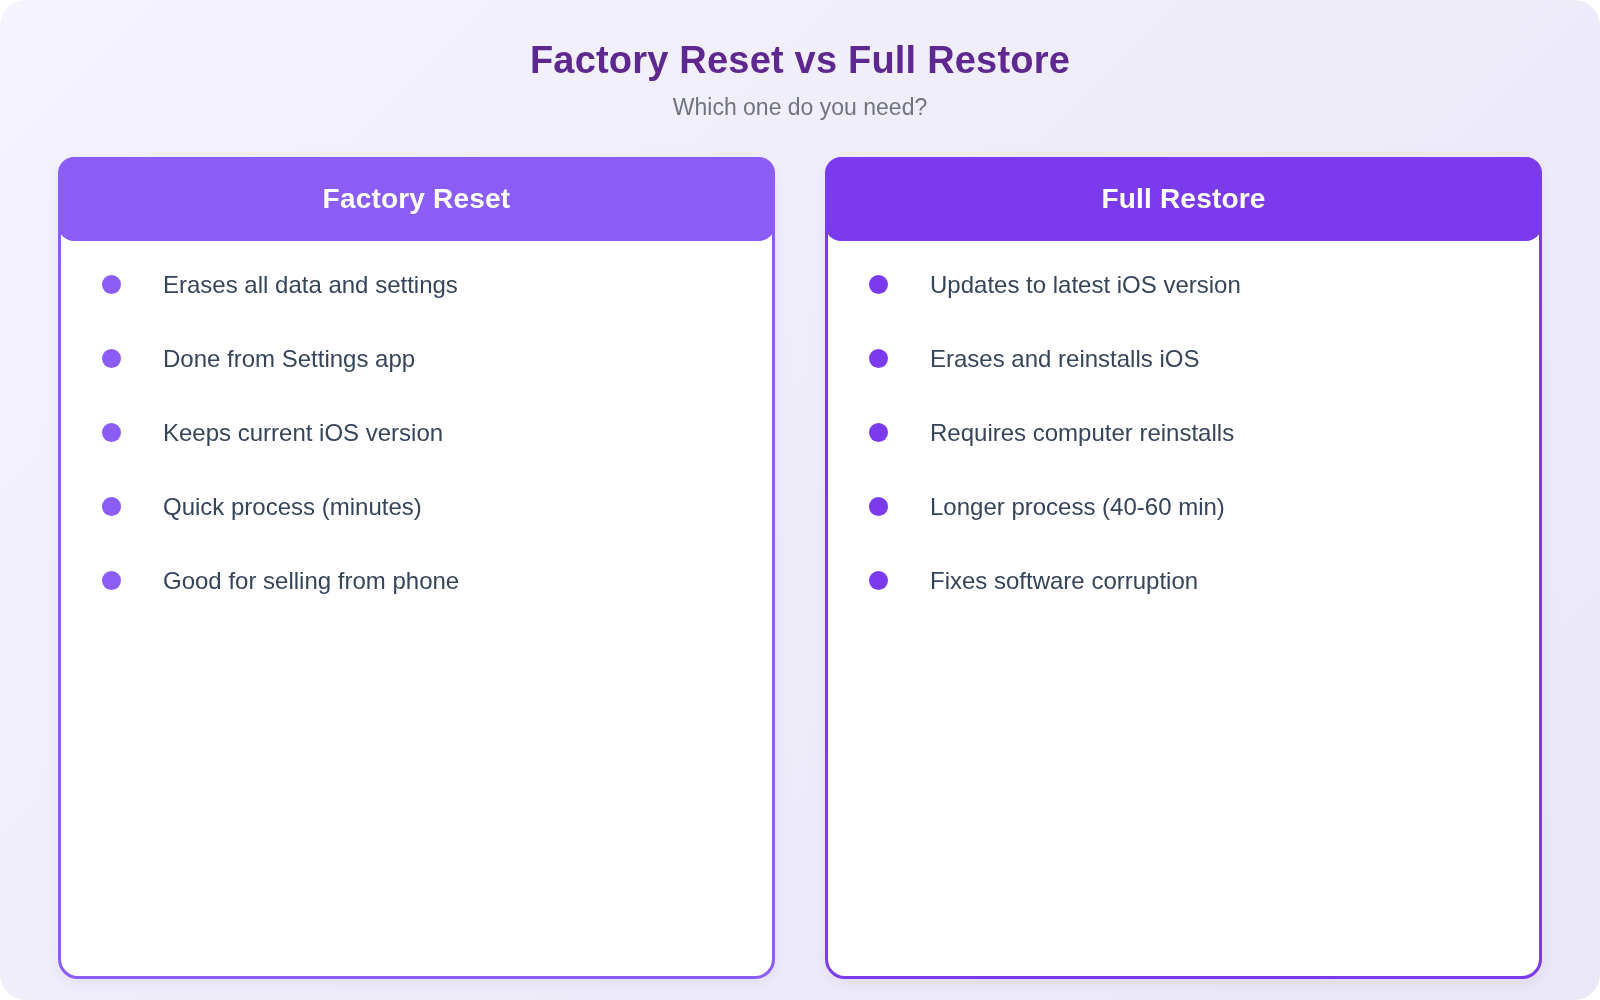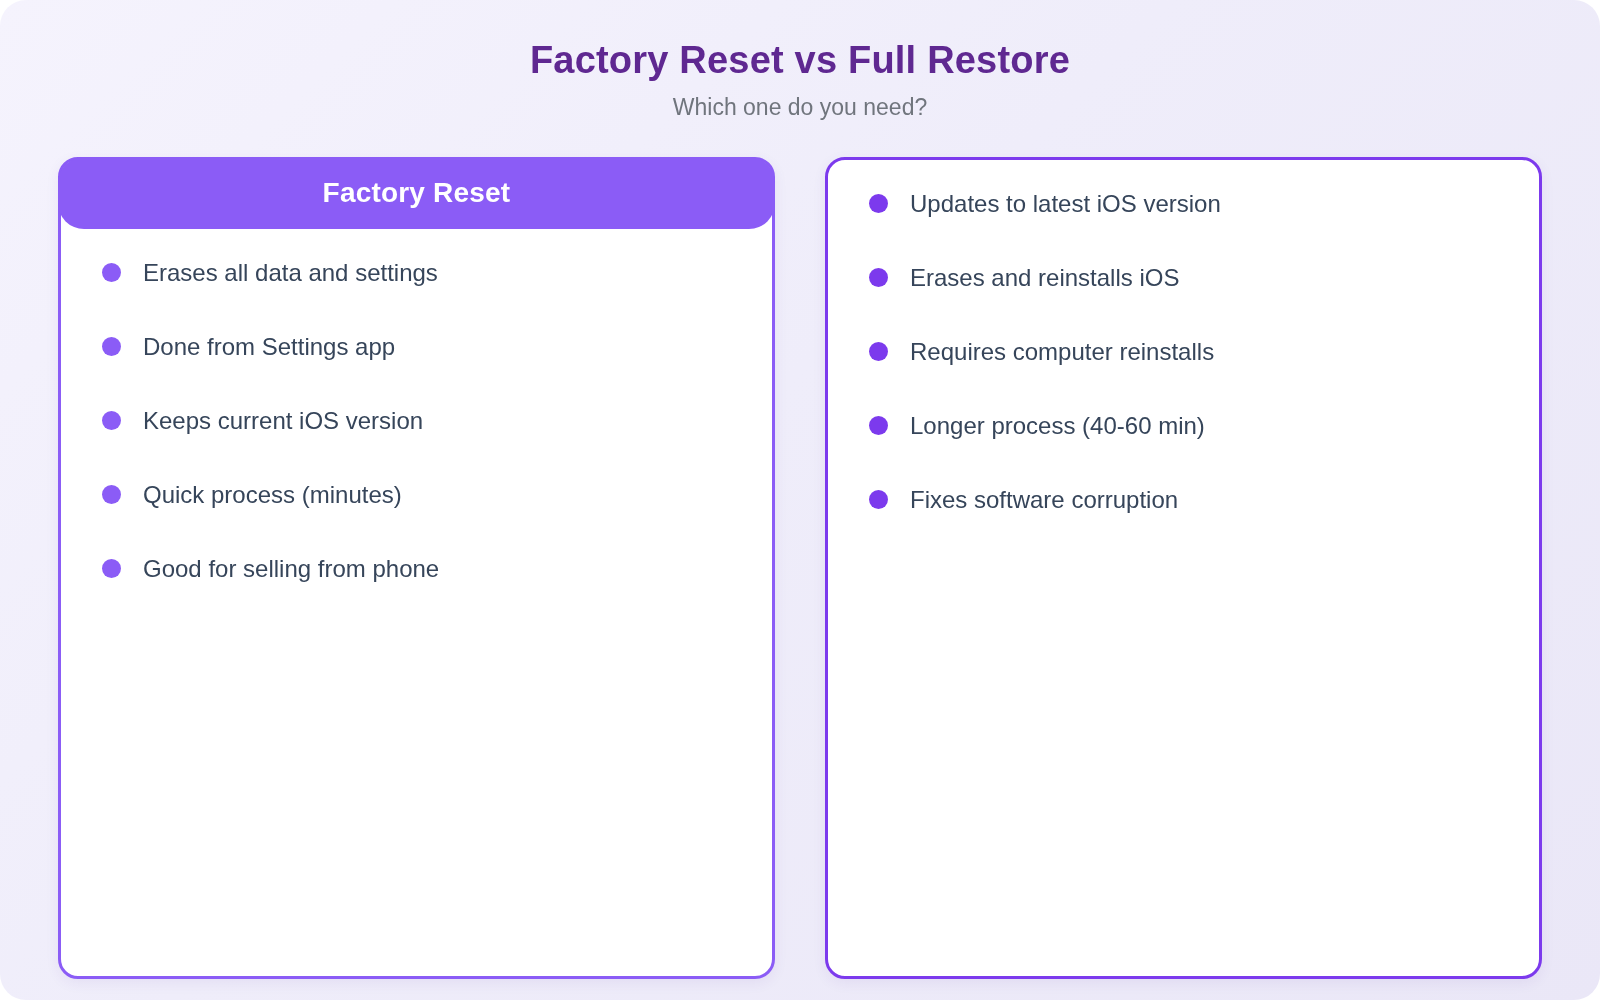--- a/index.html
+++ b/index.html
@@ -44,41 +44,42 @@
     border-radius: 20px;
     border: 3px solid;
     box-shadow: 0 4px 14px rgba(90, 45, 160, 0.07);
     display: flex;
     flex-direction: column;
   }
   .card.left  { border-color: var(--left-accent, #8B5CF6); }
   .card.right { border-color: var(--right-accent, #7C3AED); }
   .card-header {
     margin: -3px -3px 0 -3px;
-    height: 72px;
-    border-radius: 26px;
+    height: 84px;
+    border-radius: 16px;
     display: flex;
     align-items: center;
     justify-content: center;
     color: #ffffff;
     font-size: 28px;
     font-weight: bold;
     letter-spacing: 0.2px;
   }
   .card.left  .card-header { background: var(--left-accent, #8B5CF6); }
   .card.right .card-header { background: var(--right-accent, #7C3AED); }
   .feature-list {
     list-style: none;
     padding: 30px 30px 0 41px;
   }
   .feature-item {
     display: flex;
     align-items: center;
     height: 28px;
     margin-bottom: 46px;
+    gap: 20px;
   }
   .bullet-dot {
     width: 19px;
     height: 19px;
     border-radius: 50%;
     flex: 0 0 19px;
     margin-right: 22px;
   }
   .card.left  .bullet-dot { background: var(--left-accent, #8B5CF6); }
   .card.right .bullet-dot { background: var(--right-accent, #7C3AED); }
@@ -120,20 +121,21 @@
           <span class="feature-text">Quick process (minutes)</span>
         </li>
         <li class="feature-item">
           <span class="bullet-dot"></span>
           <span class="feature-text">Good for selling from phone</span>
         </li>
       </ul>
     </div>
 
     <div class="card right">
+      <div class="card-header">Full Restore</div>
       <ul class="feature-list">
         <li class="feature-item">
           <span class="bullet-dot"></span>
           <span class="feature-text">Updates to latest iOS version</span>
         </li>
         <li class="feature-item">
           <span class="bullet-dot"></span>
           <span class="feature-text">Erases and reinstalls iOS</span>
         </li>
         <li class="feature-item">

